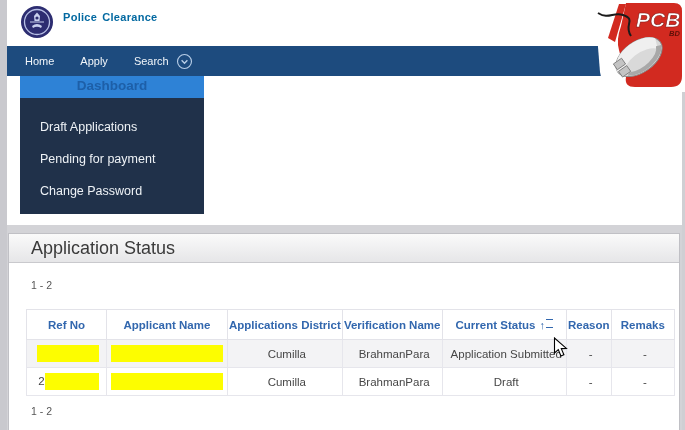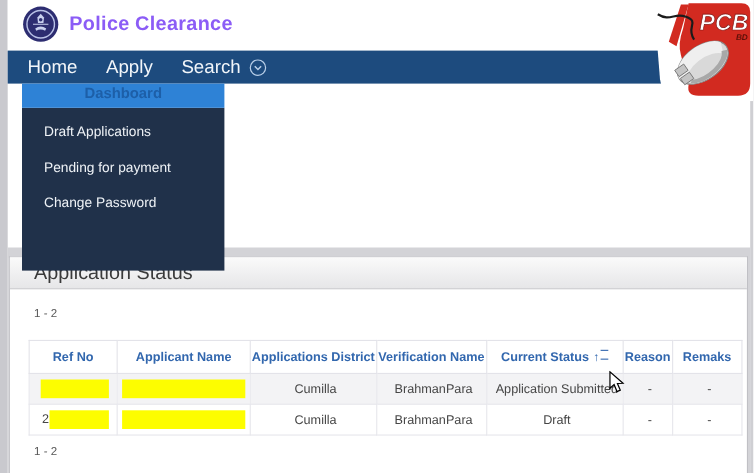--- a/index.html
+++ b/index.html
@@ -4,36 +4,36 @@
 <style>
   html,body{margin:0;padding:0;}
   .screen{position:relative;width:685px;height:430px;background:#ffffff;overflow:hidden;
           font-family:"Liberation Sans",sans-serif;}
   .edge-left{position:absolute;left:0;top:0;width:7px;height:430px;background:#c9c9ce;}
   .edge-right{position:absolute;right:0;top:0;width:3px;height:430px;background:#cfcfd3;}
 
   
   .app-header{position:absolute;left:7px;top:0;right:3px;height:46px;background:#ffffff;}
   .logo-emblem{position:absolute;left:13px;top:5px;width:34px;height:34px;}
-  .app-title{position:absolute;left:56px;top:11px;font-size:18px;color:#8b5cf6;letter-spacing:.3px;}
+  .app-title{position:absolute;left:56px;top:11px;font-size:11px;color:#0369a1;letter-spacing:.3px;}
   .app-title .t1{font-weight:bold;}
   .app-title .t2{font-weight:600;margin-left:5px;}
 
   
   .navbar{position:absolute;left:7px;top:46px;right:3px;height:30px;background:#1d4b7e;
-          display:flex;align-items:stretch;padding-left:5px;color:#f2f6fa;font-size:17px;}
+          display:flex;align-items:stretch;padding-left:5px;color:#f2f6fa;font-size:11px;}
   .nav-item{display:flex;align-items:center;padding:0 13px;cursor:default;white-space:nowrap;}
   .nav-item.active{background:#2d7dc5;font-weight:bold;}
   .chev{width:17px;height:17px;margin-left:7px;}
 
   
   .account-menu{position:absolute;left:20px;top:76px;width:184px;z-index:5;}
   .menu-active{height:22px;background:#2e82d6;overflow:hidden;position:relative;text-align:center;}
   .menu-active span{display:inline-block;margin-top:-8px;font-size:13.5px;font-weight:bold;color:#1d5fa8;}
-  .menu-panel{background:#20314a;height:148px;padding-top:6px;box-sizing:border-box;}
+  .menu-panel{background:#20314a;height:116px;padding-top:13px;box-sizing:border-box;}
   .menu-item{height:32px;line-height:32px;padding-left:20px;color:#eef2f6;font-size:12.5px;}
 
   
   .lower-bg{position:absolute;left:7px;top:225px;right:3px;bottom:0;background:#d3d3d7;}
   .status-panel{position:absolute;left:1px;top:8px;right:2px;bottom:0;background:#ffffff;
                 border:1px solid #c0c0c5;border-bottom:none;}
   .panel-header{height:28px;line-height:28px;background:linear-gradient(#fafafa,#e6e6e8);
                 border-bottom:1px solid #c9c9cd;padding-left:22px;font-size:18px;color:#3a3a3a;}
   .pagination{margin:16px 0 0 22px;font-size:10.5px;color:#565656;}
   .pagination.bottom{margin-top:9px;}

